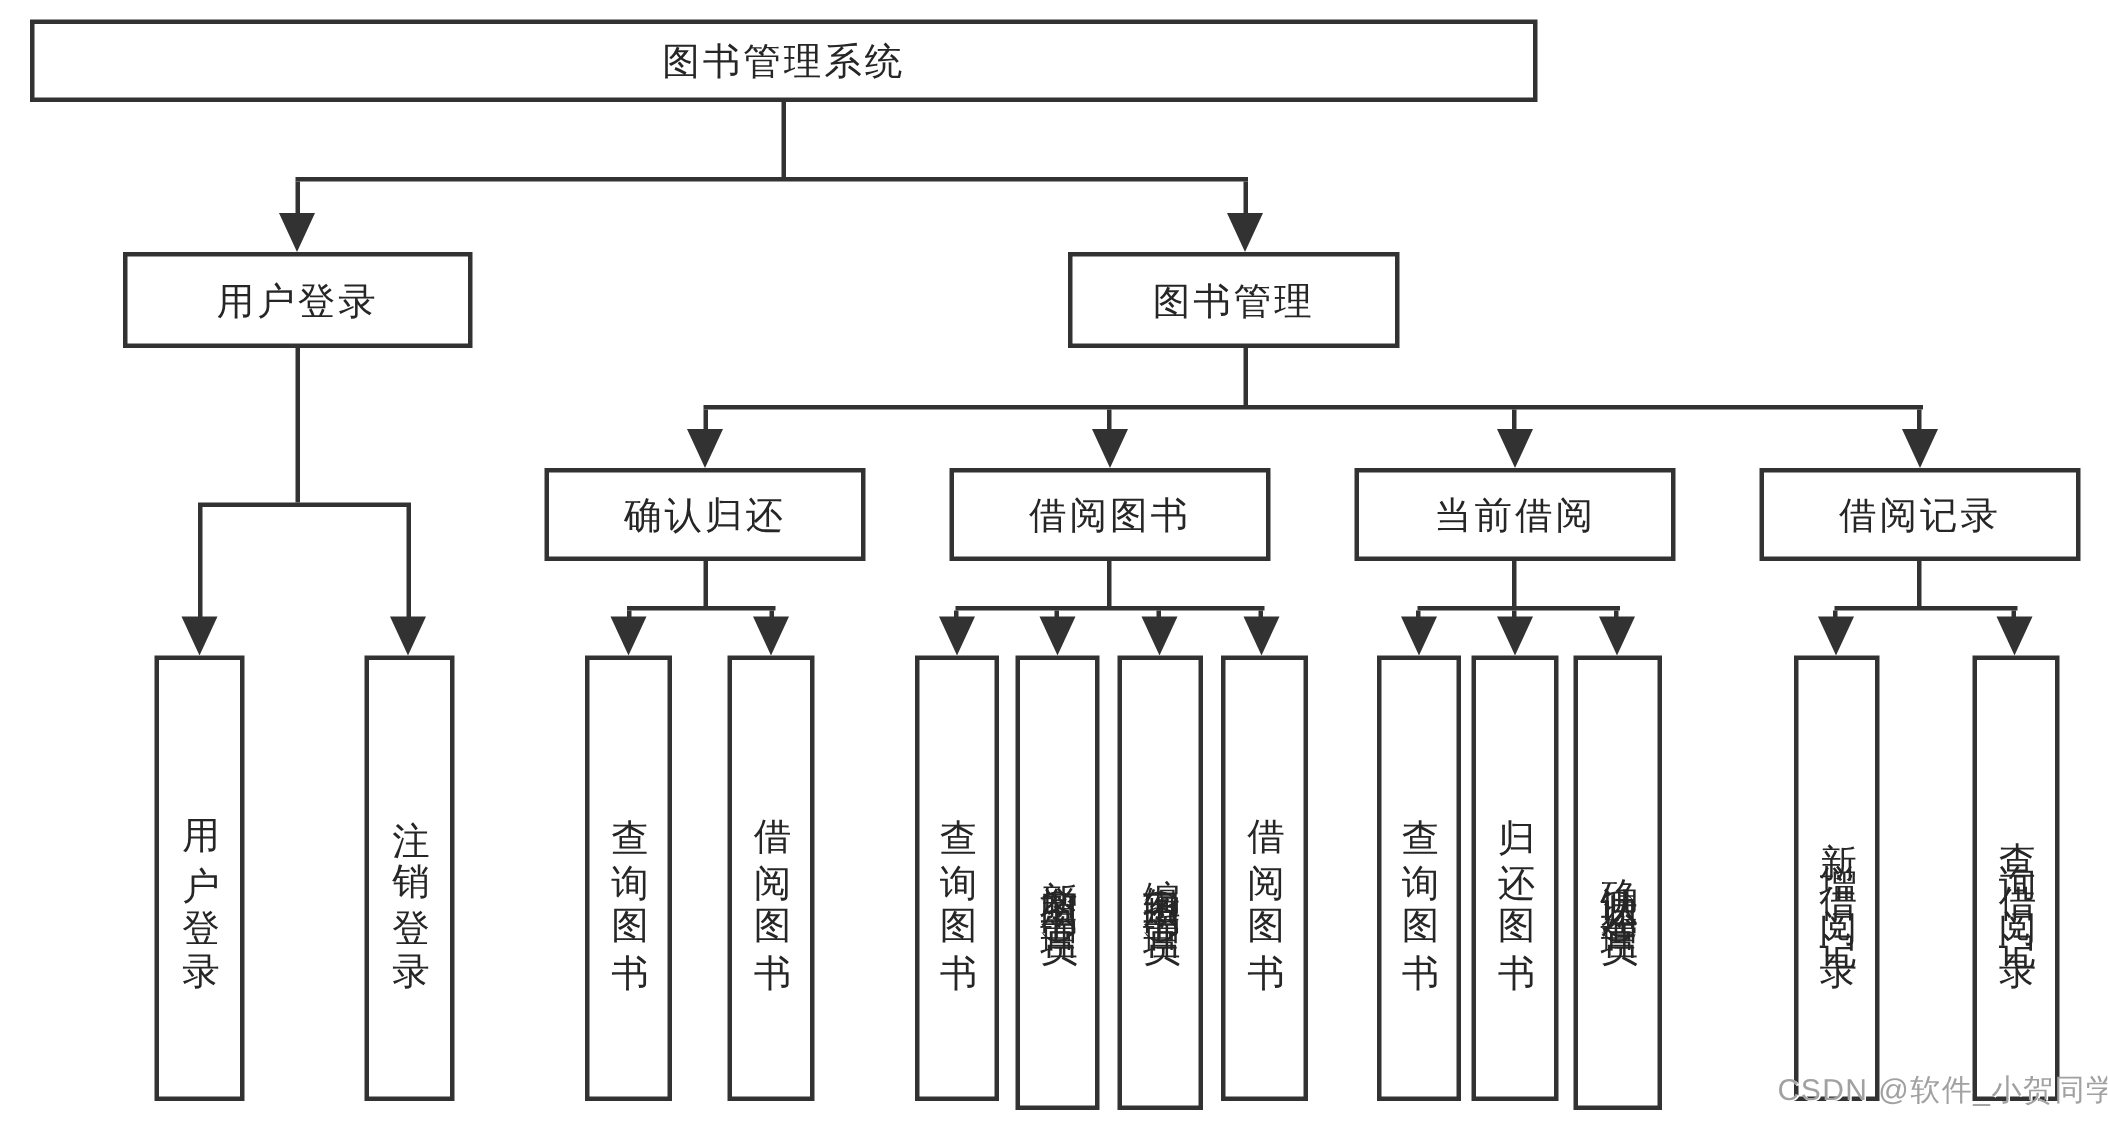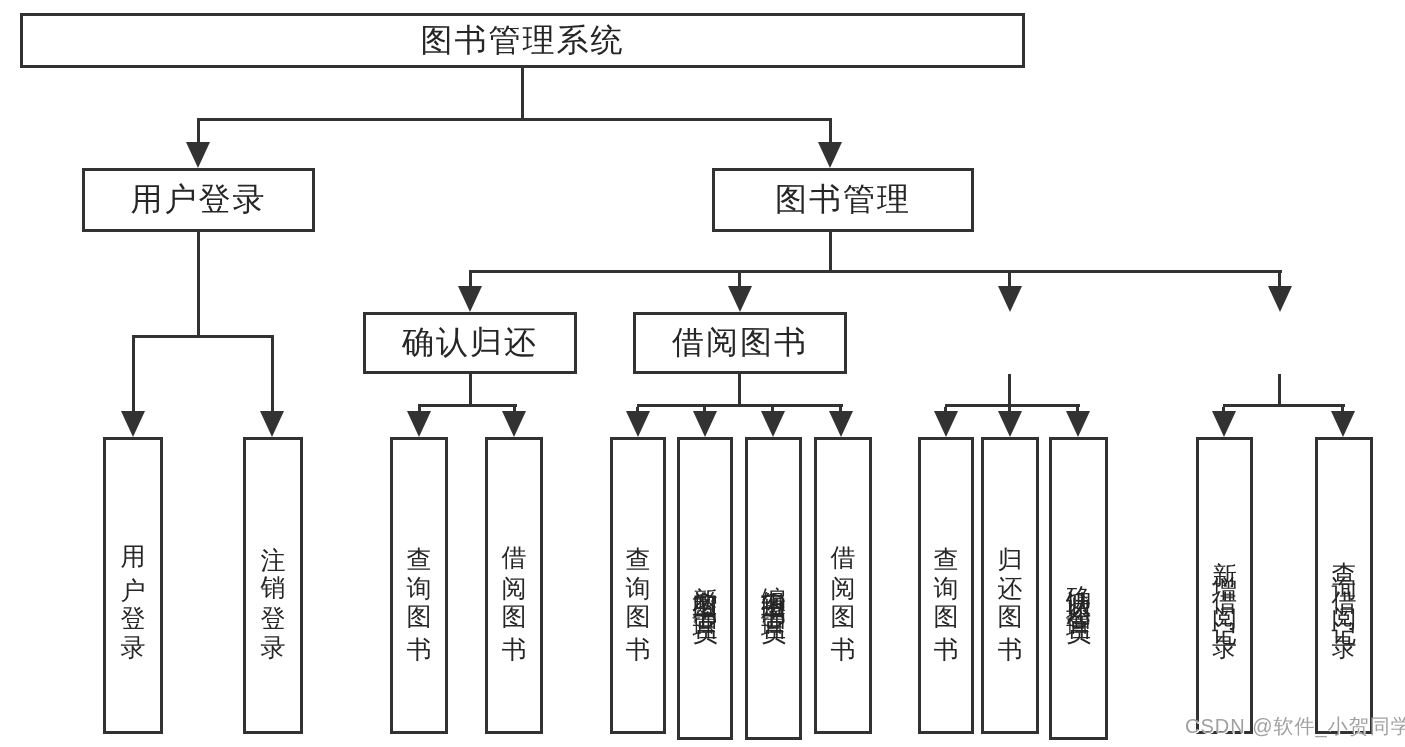--- a/index.html
+++ b/index.html
@@ -14,42 +14,42 @@
   .box {
     position: absolute;
     box-sizing: border-box;
     border: 3px solid #323232;
     background: #ffffff;
     display: flex;
     align-items: center;
     justify-content: center;
     color: #262626;
   }
-  .hbox { font-size: 32px; letter-spacing: 2px; white-space: nowrap; }
+  .hbox { font-size: 25px; letter-spacing: 2px; white-space: nowrap; }
   .vbox { font-size: 25px; }
   .vtext {
     writing-mode: vertical-rl;
     text-orientation: mixed;
     line-height: 1.0;
   }
   .ls-s { letter-spacing: 30px; }
   .ls-m { letter-spacing: 15px; }
   .ls-l { letter-spacing: 5px; }
   .line { position: absolute; background: #323232; }
   .arrow {
     position: absolute;
     width: 0; height: 0;
     border-left: 12px solid transparent;
     border-right: 12px solid transparent;
     border-top: 26px solid #323232;
   }
   
   .b-root      { left: 20px;   top: 13px;  width: 1005px; height: 55px; }
   .b-userlogin { left: 82px;   top: 168px; width: 233px;  height: 64px; }
-  .b-bookmgmt  { left: 712px;  top: 168px; width: 262px;  height: 64px; }
+  .b-bookmgmt  { left: 712px;  top: 168px; width: 221px;  height: 64px; }
   .b-newbook   { left: 363px;  top: 312px; width: 214px;  height: 62px; }
   .b-borrow    { left: 633px;  top: 312px; width: 214px;  height: 62px; }
   .b-current   { left: 903px;  top: 312px; width: 214px;  height: 62px; }
   .b-records   { left: 1173px; top: 312px; width: 214px;  height: 62px; }
   
   .lf-0  { left: 103px;  top: 437px; width: 60px; height: 297px; }
   .lf-1  { left: 243px;  top: 437px; width: 60px; height: 297px; }
   .lf-2  { left: 390px;  top: 437px; width: 58px; height: 297px; }
   .lf-3  { left: 485px;  top: 437px; width: 58px; height: 297px; }
   .lf-4  { left: 610px;  top: 437px; width: 56px; height: 297px; }
@@ -165,20 +165,26 @@
   <div class="arrow a-n3-1"></div>
   <div class="arrow a-n3-2"></div>
   <div class="arrow a-n3-3"></div>
 
   <div class="box hbox b-newbook">
     <span>确认归还</span>
   </div>
   <div class="box hbox b-borrow">
     <span>借阅图书</span>
   </div>
+  <div class="box hbox b-current">
+    <span>当前借阅</span>
+  </div>
+  <div class="box hbox b-records">
+    <span>借阅记录</span>
+  </div>
 
   <div class="line c-fB-stem"></div>
   <div class="line c-fB-h"></div>
   <div class="line c-fB-d0"></div>
   <div class="line c-fB-d1"></div>
   <div class="arrow a-lf2"></div>
   <div class="arrow a-lf3"></div>
 
   <div class="line c-fC-stem"></div>
   <div class="line c-fC-h"></div>

